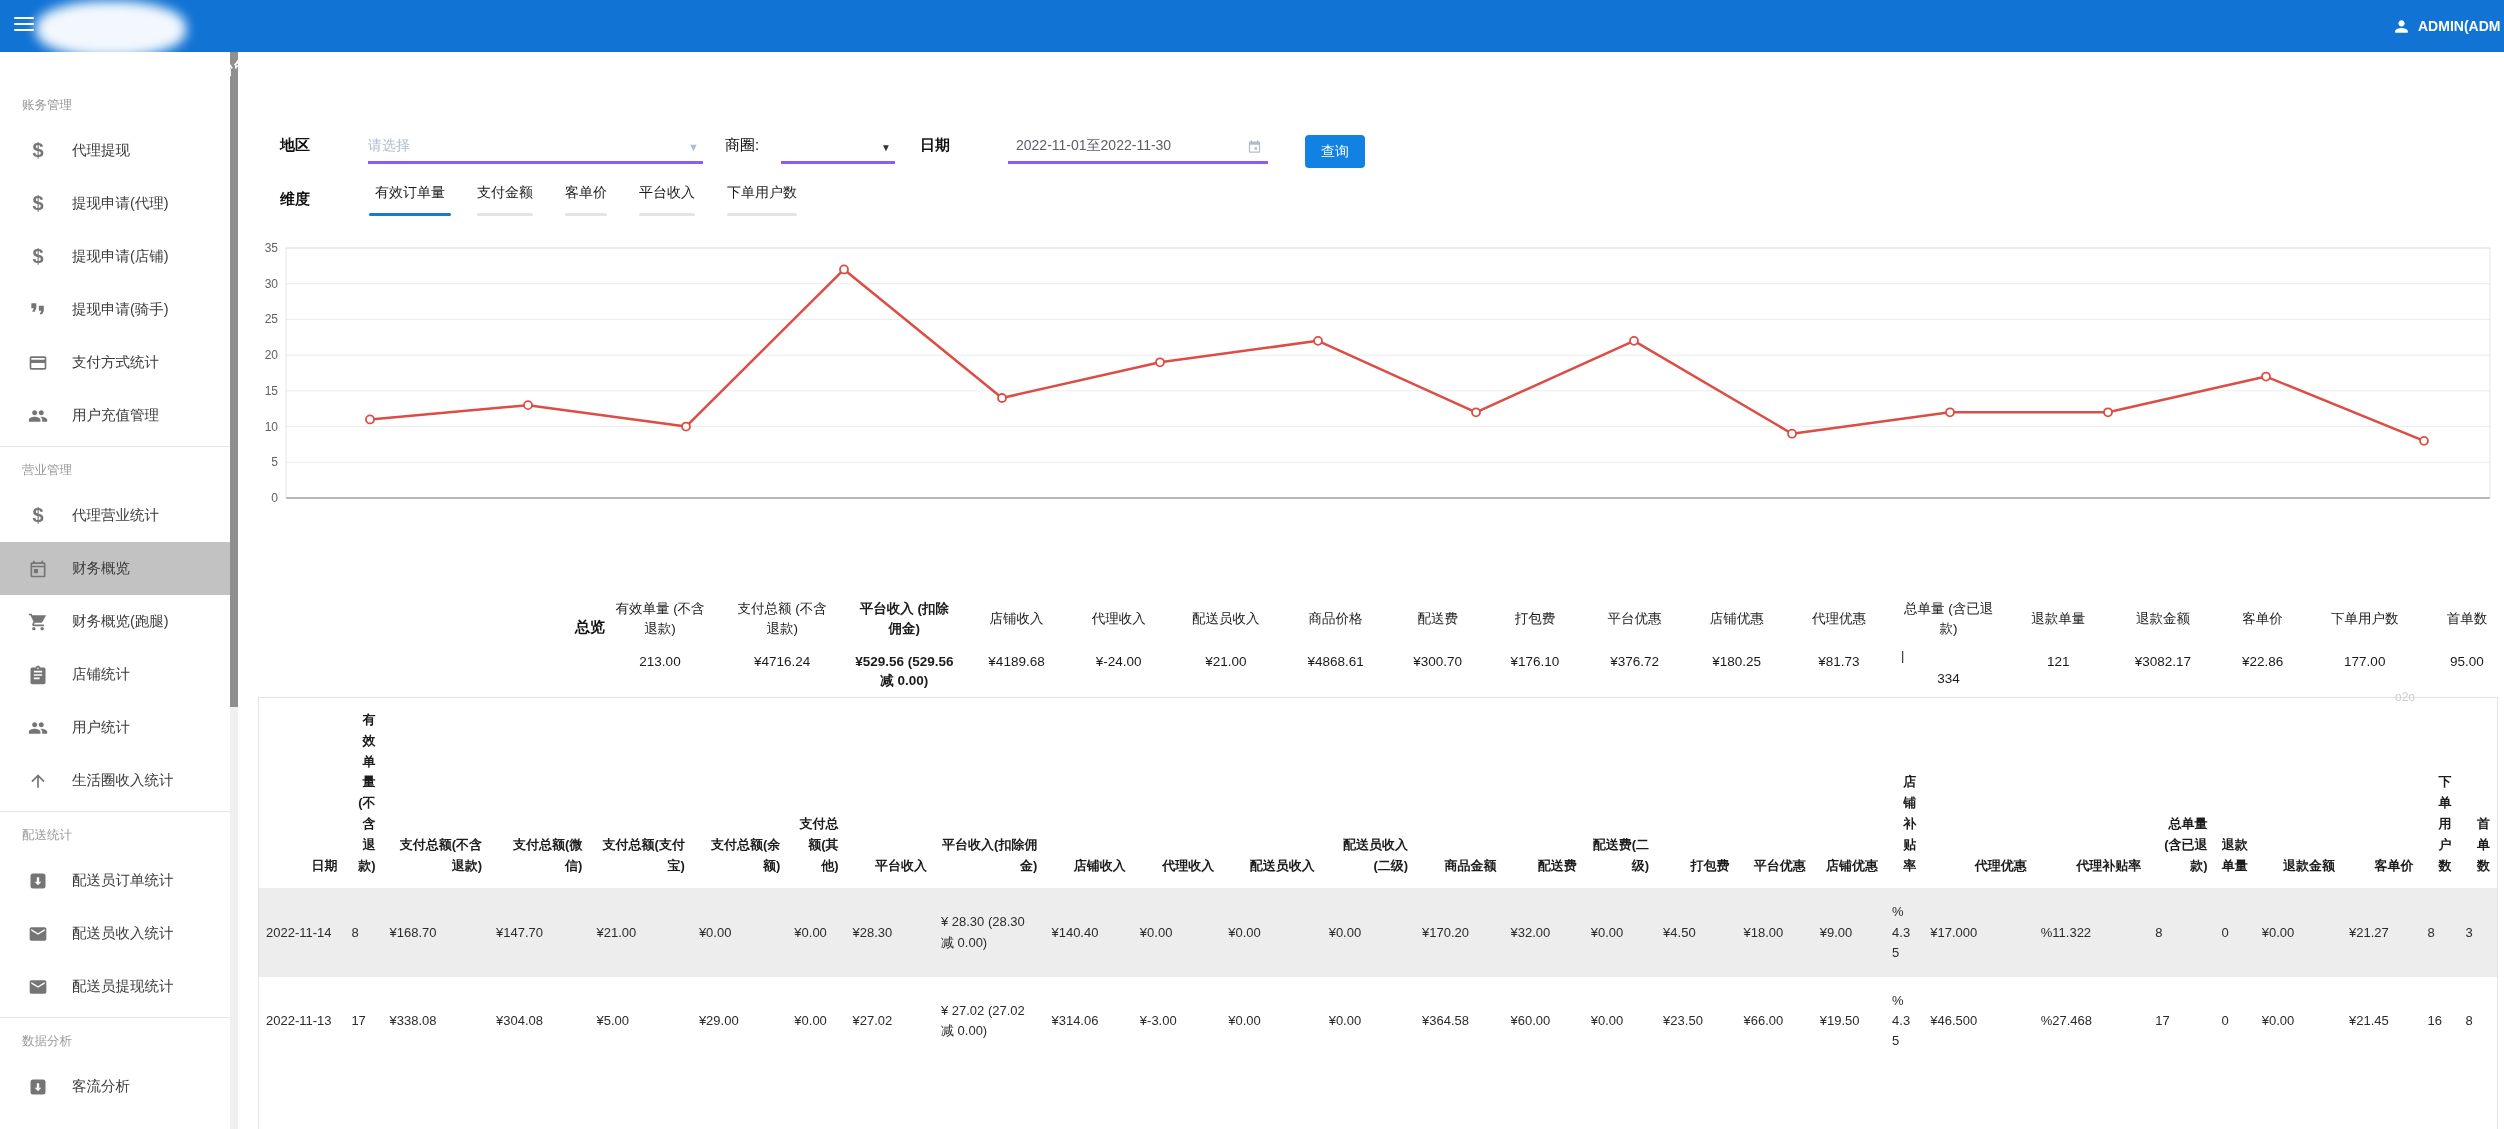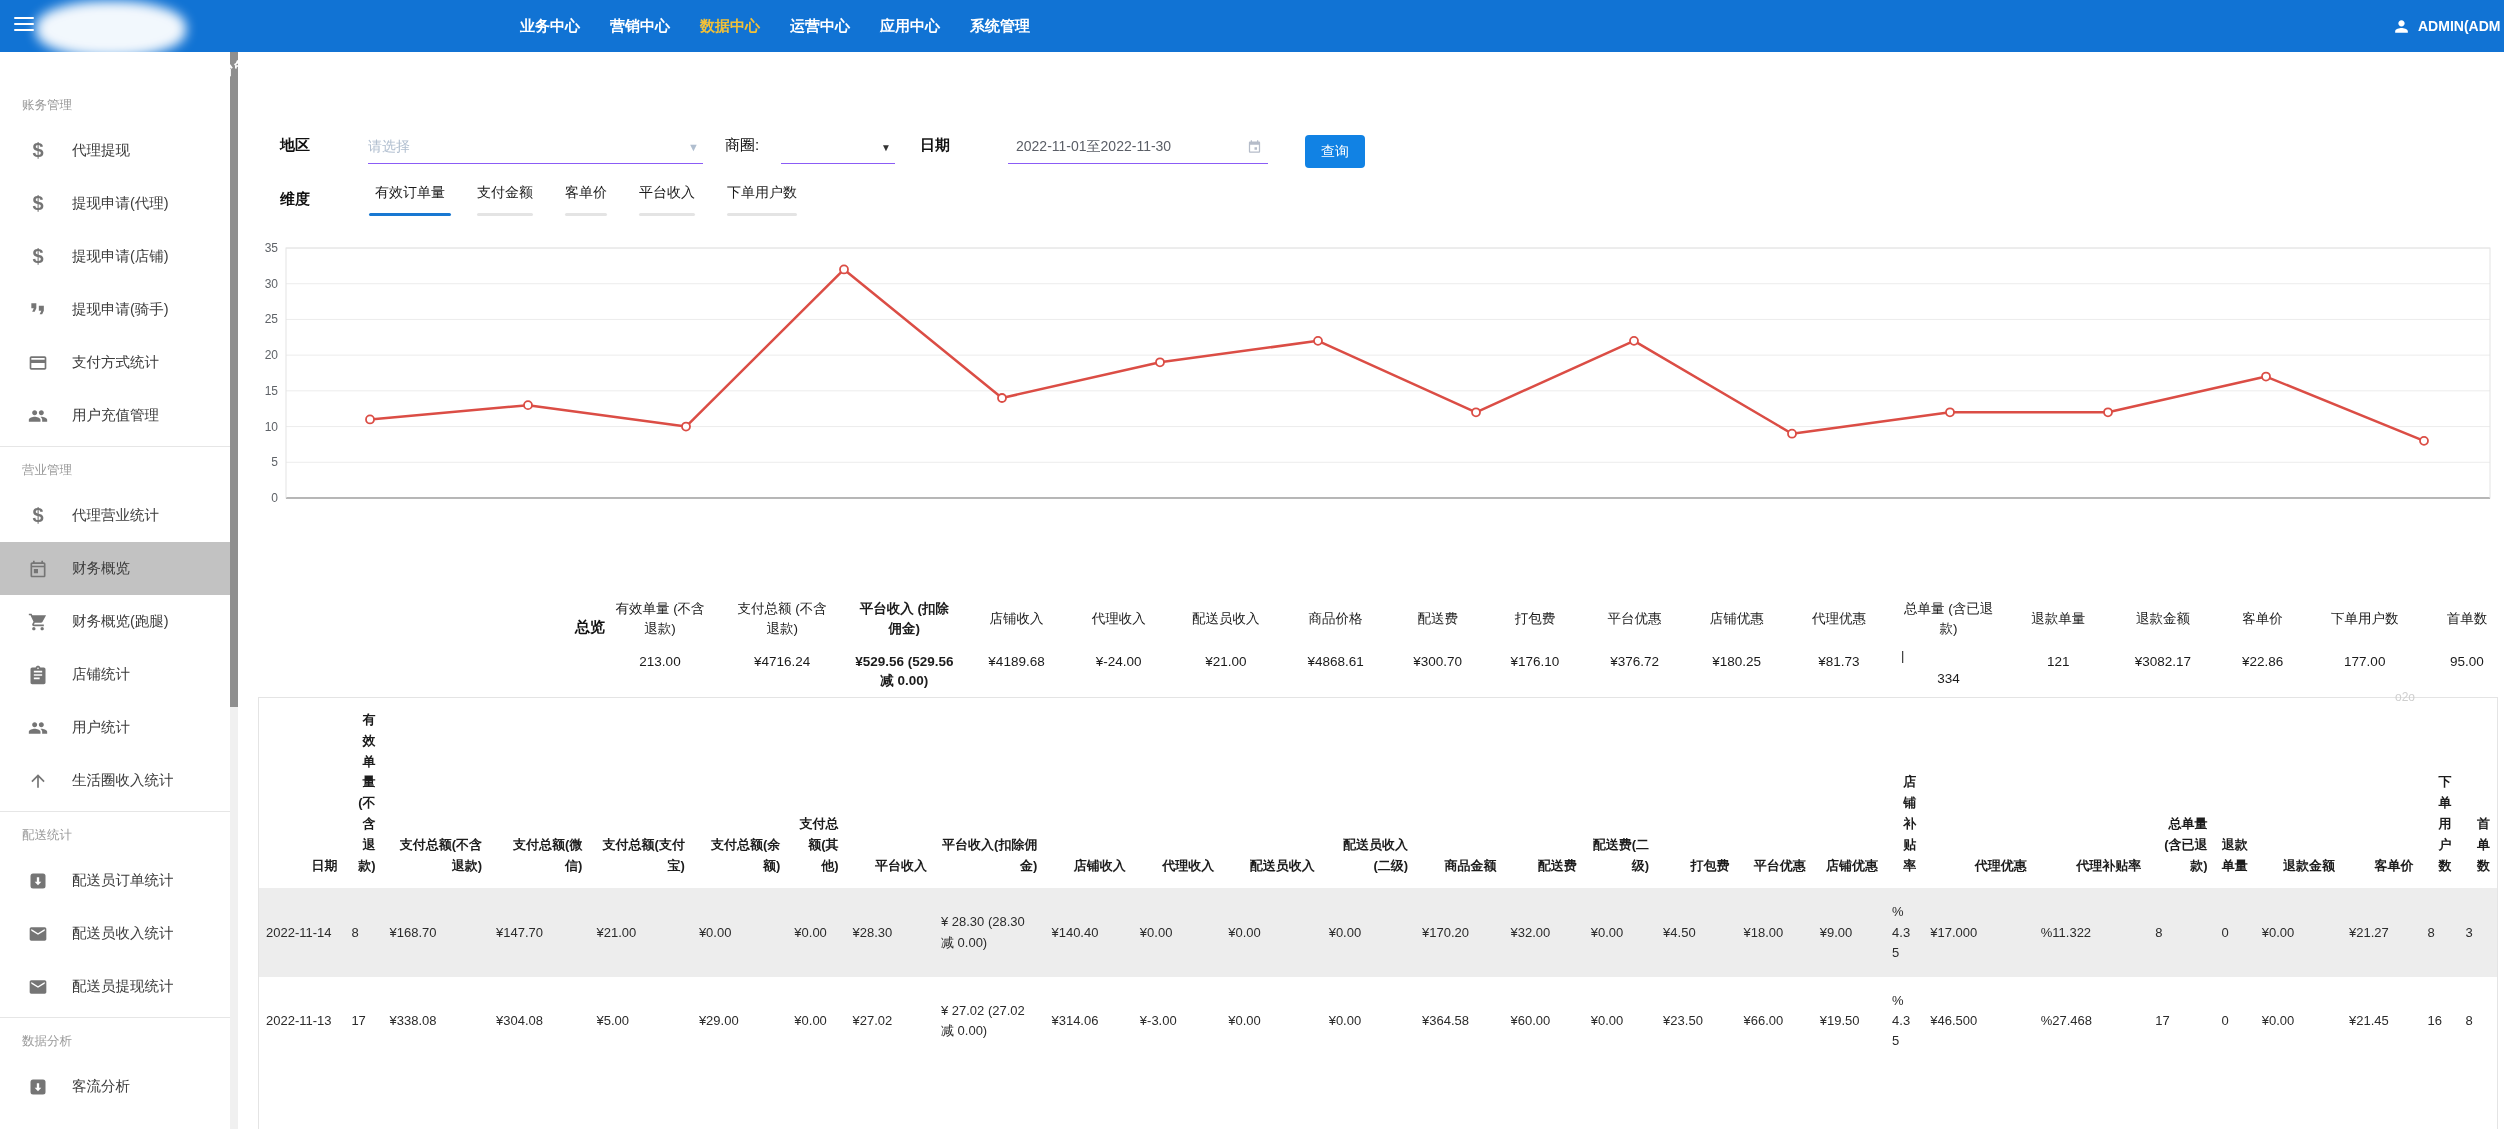--- a/index.html
+++ b/index.html
@@ -26,21 +26,21 @@
   .side-item .icn svg { width:20px; height:20px; fill:#757575; }
   .dollar-glyph { font-size:20px; font-weight:bold; color:#757575; }
   .side-label { font-size:14.5px; color:#3a3a3a; }
   .side-divider { border-top:1px solid #e6e6e6; margin:4px 0; }
   #side-scrollbar { position:absolute; left:230px; top:52px; width:8px; bottom:0; background:#f0f0f0; z-index:6; }
   #side-scroll-thumb { position:absolute; left:0; top:0; width:8px; height:655px; background:#8f8f8f; }
   
   #main { position:absolute; left:238px; top:52px; right:0; bottom:0; background:#fff; overflow:hidden; }
   .flabel { position:absolute; font-size:15px; font-weight:bold; color:#111; }
   .flabel-plain { position:absolute; font-size:15px; color:#111; }
-  .uinput { position:absolute; height:34px; border-bottom:1px solid #8b5cf6; font-size:14px; display:flex; align-items:center; cursor:pointer; }
+  .uinput { position:absolute; height:34px; border-bottom:3px solid #8b5cf6; font-size:14px; display:flex; align-items:center; cursor:pointer; }
   .placeholder { color:#b0becf; }
   .caret { font-size:11px; color:#b0becf; position:absolute; right:4px; top:11px; }
   .caret-dark { font-size:10px; color:#333; position:absolute; right:4px; top:12px; }
   #search-btn { position:absolute; left:1067px; top:83px; width:60px; height:33px; background:#1182e4; color:#fff;
     font-size:14px; border:none; border-radius:4px; cursor:pointer; }
   #tabs { position:absolute; left:135px; top:132px; display:flex; gap:28px; }
   .tab { font-size:14px; color:#1b1b1b; cursor:pointer; padding:0 2px; text-align:center; }
   .tab .bar { height:3px; background:#e4e4e4; margin-top:11px; border-radius:2px; }
   .tab.active .bar { background:#1878d2; margin-left:-6px; margin-right:-6px; }
   #chart-box { position:absolute; left:20px; top:186px; width:2240px; height:275px; }
@@ -68,28 +68,20 @@
 <body>
 
 <div id="topbar">
   <div id="menu-btn">
       <i></i>
       <i></i>
       <i></i>
     </div>
   <div id="logo-blur"></div>
   <div id="page-title">卖后台管理系统</div>
-  <div id="topnav">
-      <div class="nav-item">业务中心</div>
-      <div class="nav-item">营销中心</div>
-      <div class="nav-item active">数据中心</div>
-      <div class="nav-item">运营中心</div>
-      <div class="nav-item">应用中心</div>
-      <div class="nav-item">系统管理</div>
-    </div>
   <div id="user-box">
     <svg width="19" height="19" viewBox="0 0 24 24" fill="#fff">
         <path d="M12 12c2.21 0 4-1.79 4-4s-1.79-4-4-4-4 1.79-4 4 1.79 4 4 4zm0 2c-2.67 0-8 1.34-8 4v2h16v-2c0-2.66-5.33-4-8-4z"></path>
       </svg>
     <span>ADMIN(ADM</span>
   </div>
 </div>
 
 <div id="sidebar">
     <div class="side-title">账务管理</div>

